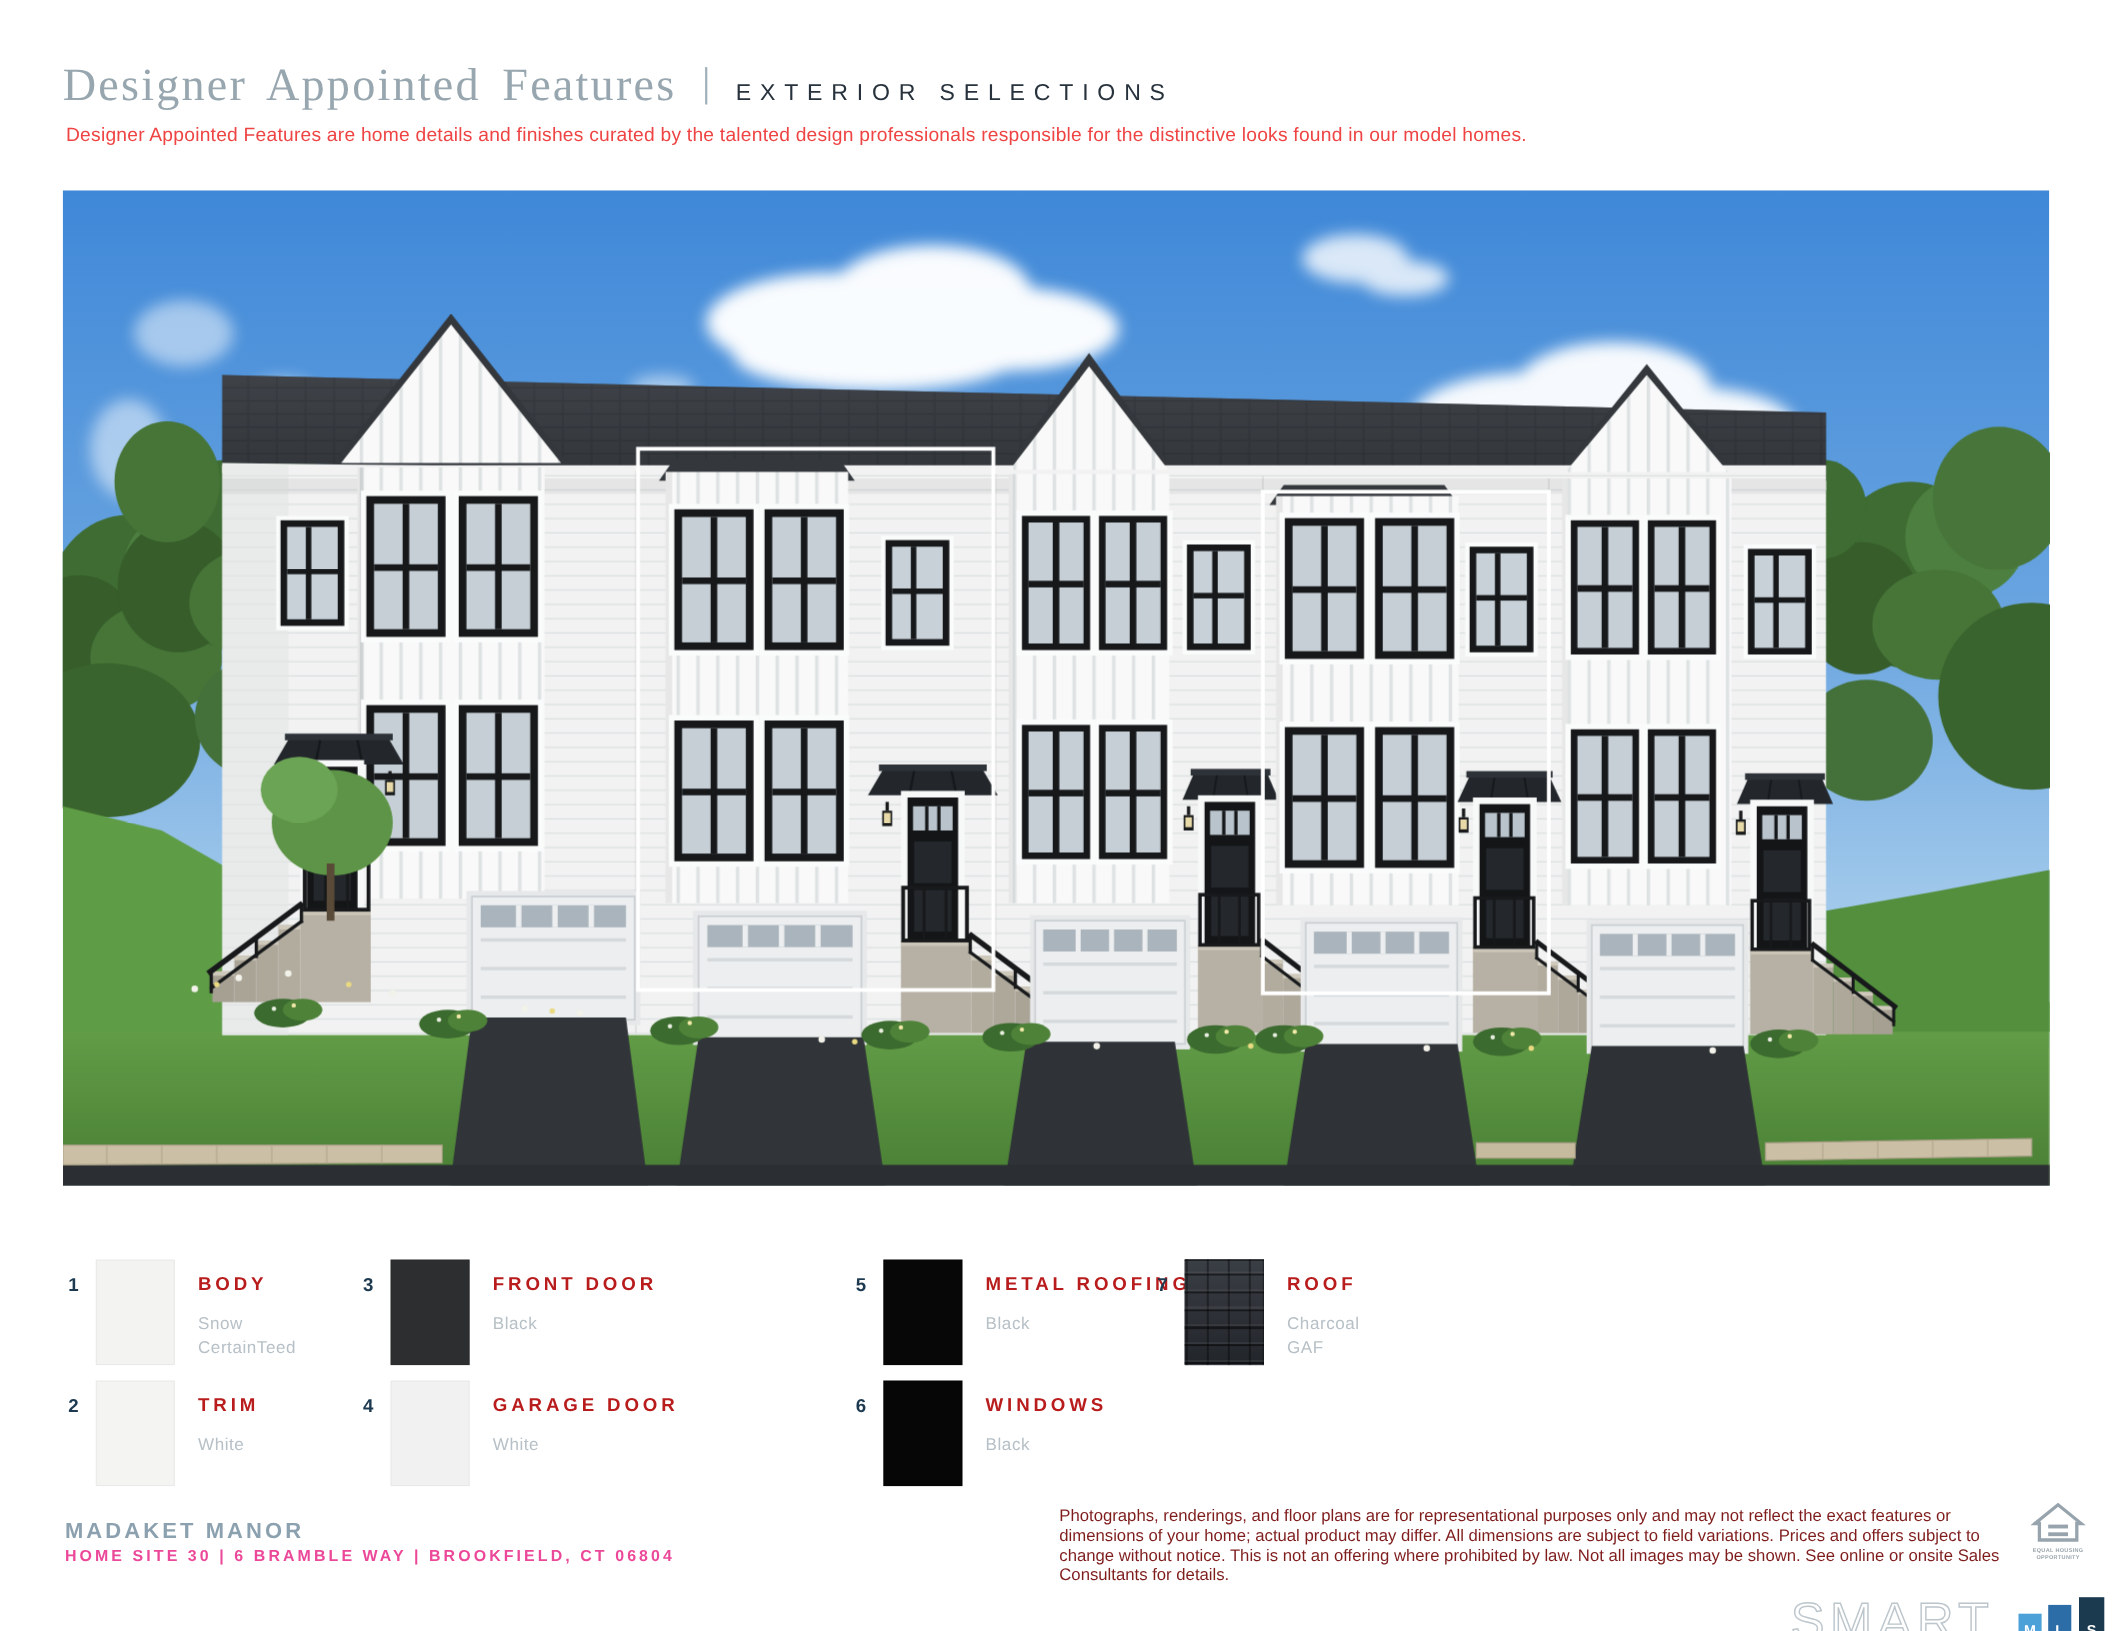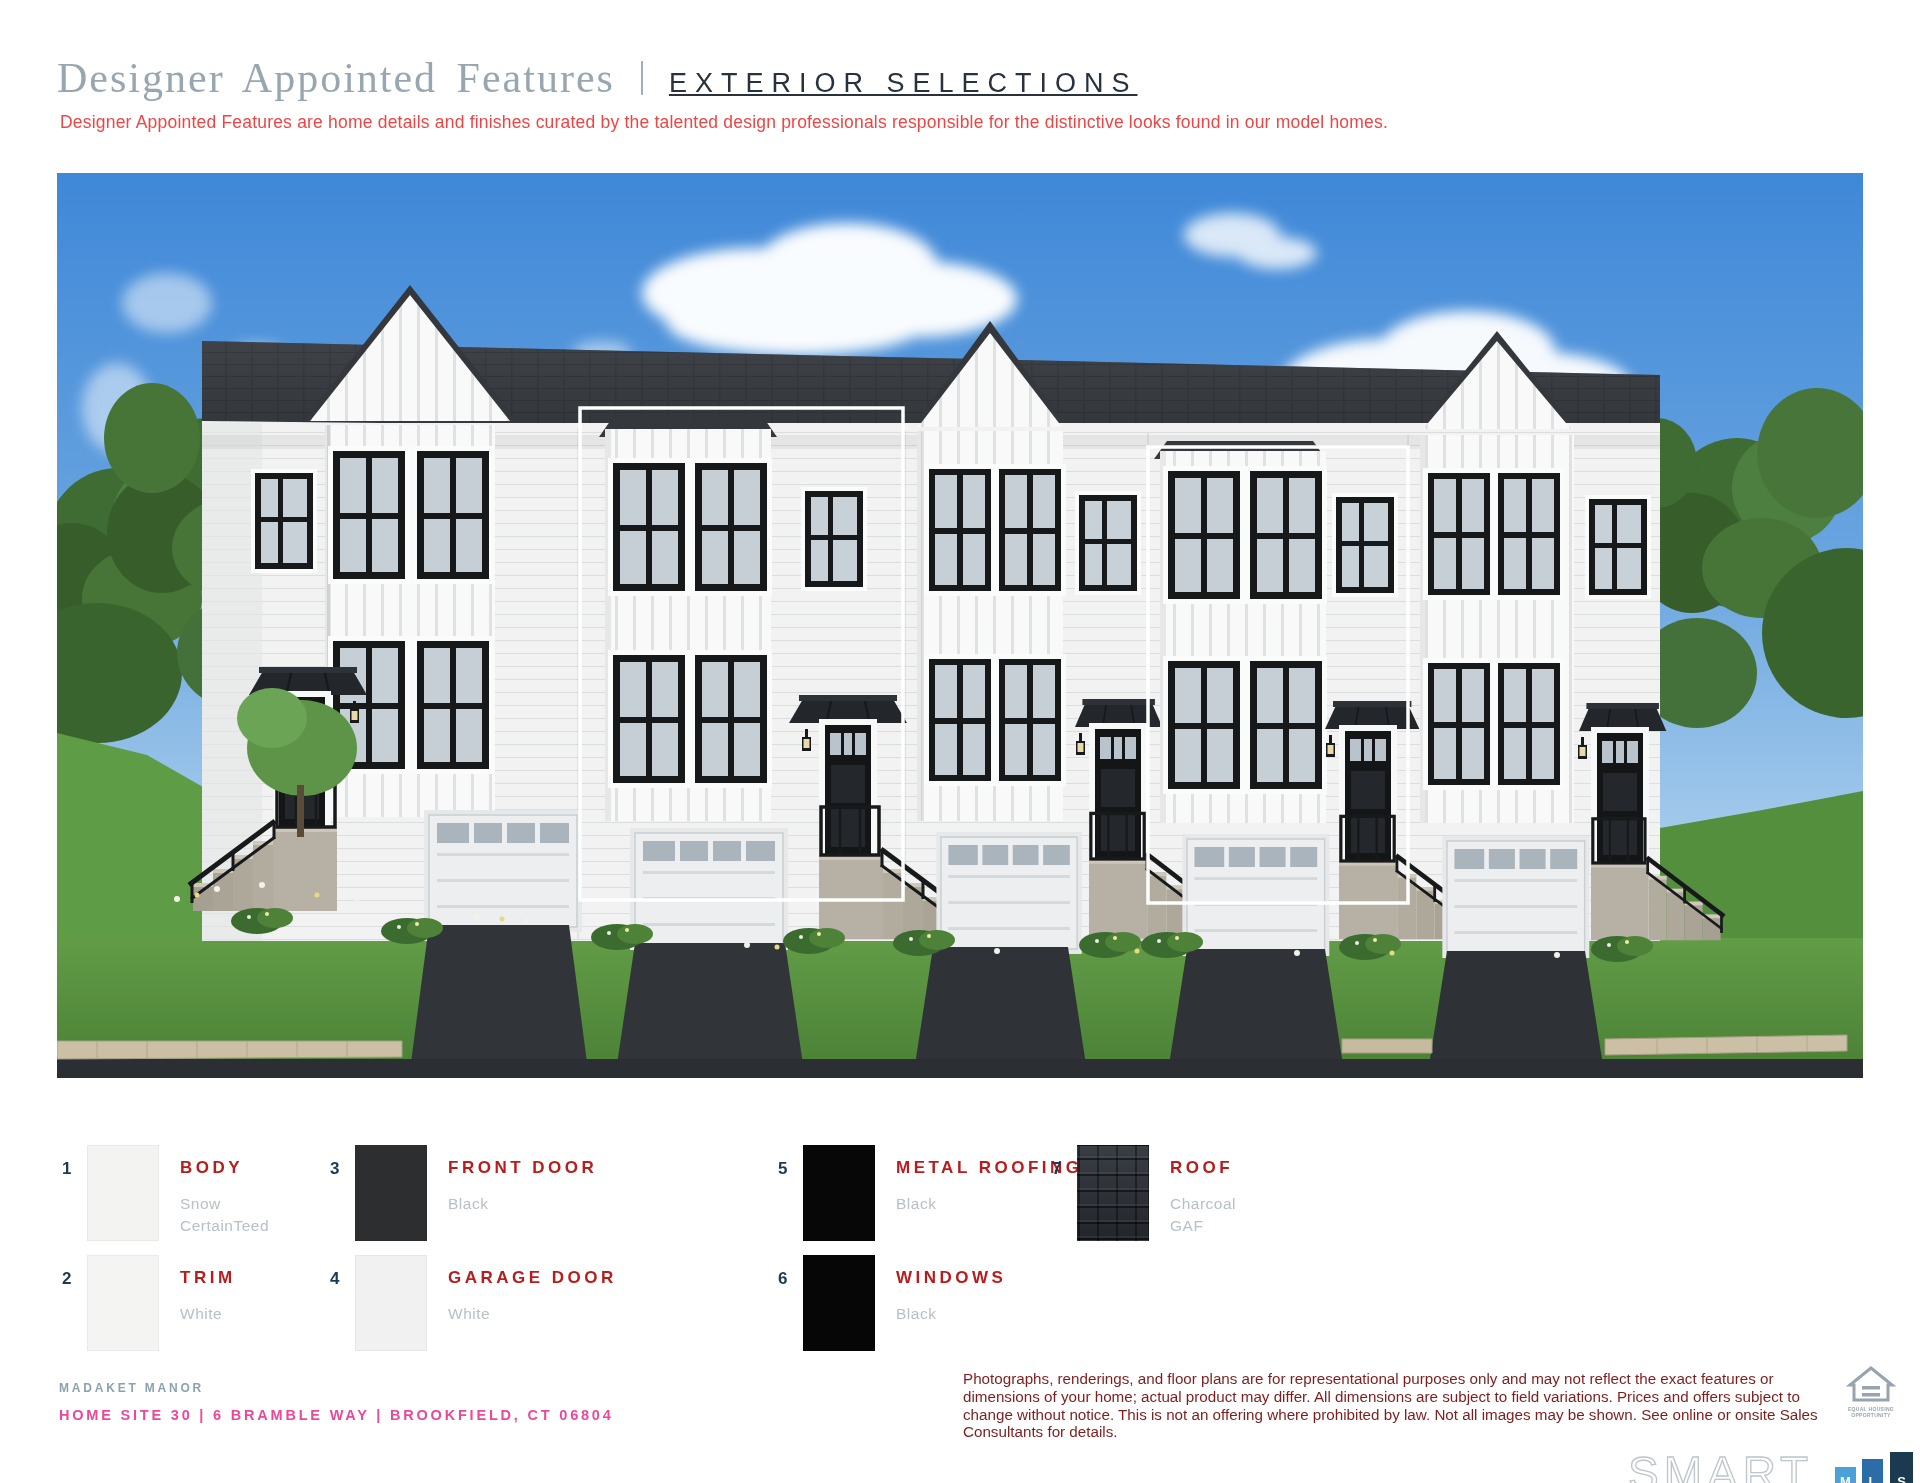--- a/index.html
+++ b/index.html
@@ -7,39 +7,39 @@
     width:1920px;height:1483px;position:relative;background:#ffffff;
     font-family:"Liberation Sans","DejaVu Sans",sans-serif;overflow:hidden;
   }
   
   .header{position:absolute;left:57px;top:54px;display:flex;align-items:baseline;white-space:nowrap;justify-content:flex-end;}
   .title{
     font-family:"Liberation Serif","DejaVu Serif",serif;
     font-size:42px;color:#98a7af;letter-spacing:2px;word-spacing:7px;font-weight:400;
   }
   .title-divider{width:2px;height:34px;background:#9fb0ba;margin:0 26px;align-self:center;}
-  .section-title{font-size:27px;color:#27323d;letter-spacing:8px;font-weight:500;text-decoration:underline;}
+  .section-title{font-size:21px;color:#27323d;letter-spacing:8px;font-weight:500;}
   .subtitle{position:absolute;left:60px;top:112px;font-size:17.5px;color:#ef4444;letter-spacing:.2px;}
   
   .photo{position:absolute;left:57px;top:173px;width:1806px;height:905px;}
   
   .li{position:absolute;width:300px;height:110px;}
   .li-num{position:absolute;left:0;top:14px;font-size:17px;font-weight:bold;color:#1d3a50;}
   .swatch{position:absolute;left:25px;top:0;width:72px;height:96px;background:#eee;border:1px solid rgba(0,0,0,0.04);box-sizing:border-box;}
   .swatch-shingle{
     background-image:
       repeating-linear-gradient(0deg, rgba(0,0,0,.5) 0 2px, rgba(255,255,255,.06) 2px 4px, rgba(0,0,0,0) 4px 16px),
       repeating-linear-gradient(90deg, rgba(0,0,0,.38) 0 2px, rgba(0,0,0,0) 2px 19px),
       linear-gradient(180deg,#3a3e45,#22252a);
   }
   .li-text{position:absolute;left:118px;top:0;width:220px;}
   .li-label{position:absolute;left:0;top:13px;font-size:17px;font-weight:bold;color:#b91c1c;letter-spacing:3.5px;white-space:nowrap;}
   .li-sub{position:absolute;left:0;top:48px;font-size:15.5px;color:#b7c0c6;line-height:22px;letter-spacing:.5px;}
   
-  .community{position:absolute;left:59px;top:1381px;font-size:12px;font-weight:bold;color:#8ca1af;letter-spacing:2.8px;white-space:nowrap;}
+  .community{position:absolute;left:59px;top:1381px;font-size:20px;font-weight:bold;color:#8ca1af;letter-spacing:2.8px;white-space:nowrap;}
   .address{position:absolute;left:59px;top:1407px;font-size:14.5px;font-weight:bold;color:#ec4899;letter-spacing:2.8px;white-space:nowrap;}
   .disclaimer{position:absolute;left:963px;top:1370px;width:875px;font-size:15.2px;line-height:17.8px;color:#7f1d1d;text-align:left;}
   .eho{position:absolute;left:1843px;top:1366px;width:56px;text-align:center;}
   .eho-text{font-size:5px;color:#9aa5ad;letter-spacing:.3px;line-height:6px;font-weight:bold;}
   .smart{position:absolute;left:1628px;top:1424px;width:292px;height:46px;margin-top:26px;}
 </style>
 </head>
 <body>
 
 <div class="header">

